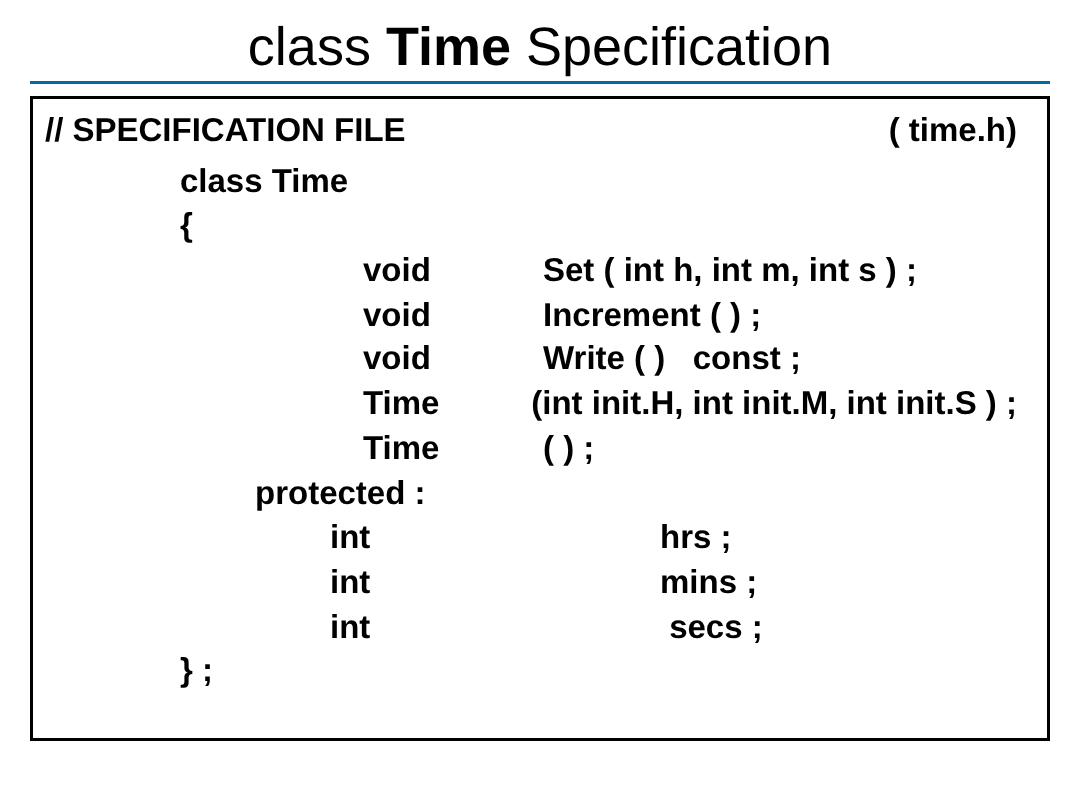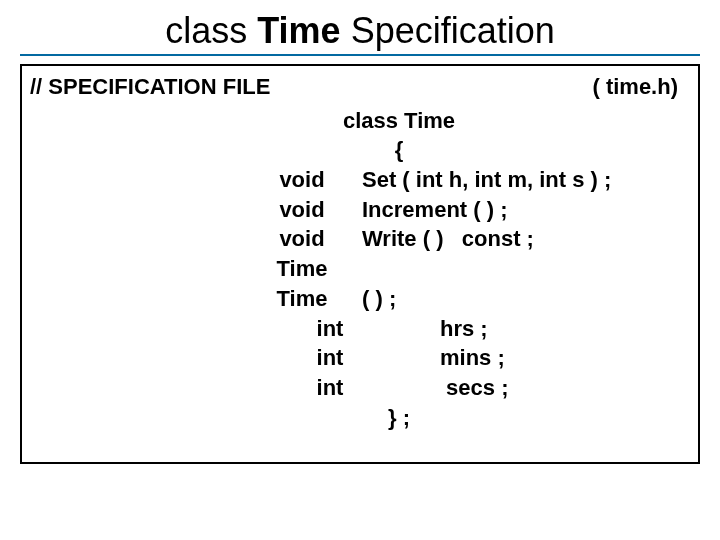--- a/index.html
+++ b/index.html
@@ -44,21 +44,20 @@
     font-weight: bold;
   }
   .header-right {
     font-weight: bold;
   }
   .code-inner {
     font-family: "Comic Sans MS", "Trebuchet MS", sans-serif;
     font-weight: bold;
     margin-left: 90px;
     margin-top: 4px;
-    text-align: center;
   }
   .row {
     display: flex;
   }
   .indent1 { padding-left: 50px; }
   .indent2 { padding-left: 100px; }
   .col-type { width: 120px; white-space: pre; margin-left: 22px; }
   .col-rest { white-space: pre; }
   .member-col1 { width: 220px; white-space: pre; }
 </style>
@@ -90,26 +89,28 @@
       <div class="row indent2">
         <span class="col-type">void</span>
         <span class="col-rest">Increment ( ) ;</span>
       </div>
       <div class="row indent2">
         <span class="col-type">void</span>
         <span class="col-rest">Write ( )   const ;</span>
       </div>
       <div class="row indent2">
         <span class="col-type">Time</span>
+        <span class="col-rest">(int init.H, int init.M, int init.S ) ;</span>
       </div>
       <div class="row indent2">
         <span class="col-type">Time</span>
         <span class="col-rest">( ) ;</span>
       </div>
 
+      <div class="indent1">protected :</div>
 
       <div class="row indent2">
         <span class="member-col1">int</span>
         <span class="col-rest">hrs ;</span>
       </div>
       <div class="row indent2">
         <span class="member-col1">int</span>
         <span class="col-rest">mins ;</span>
       </div>
       <div class="row indent2">

